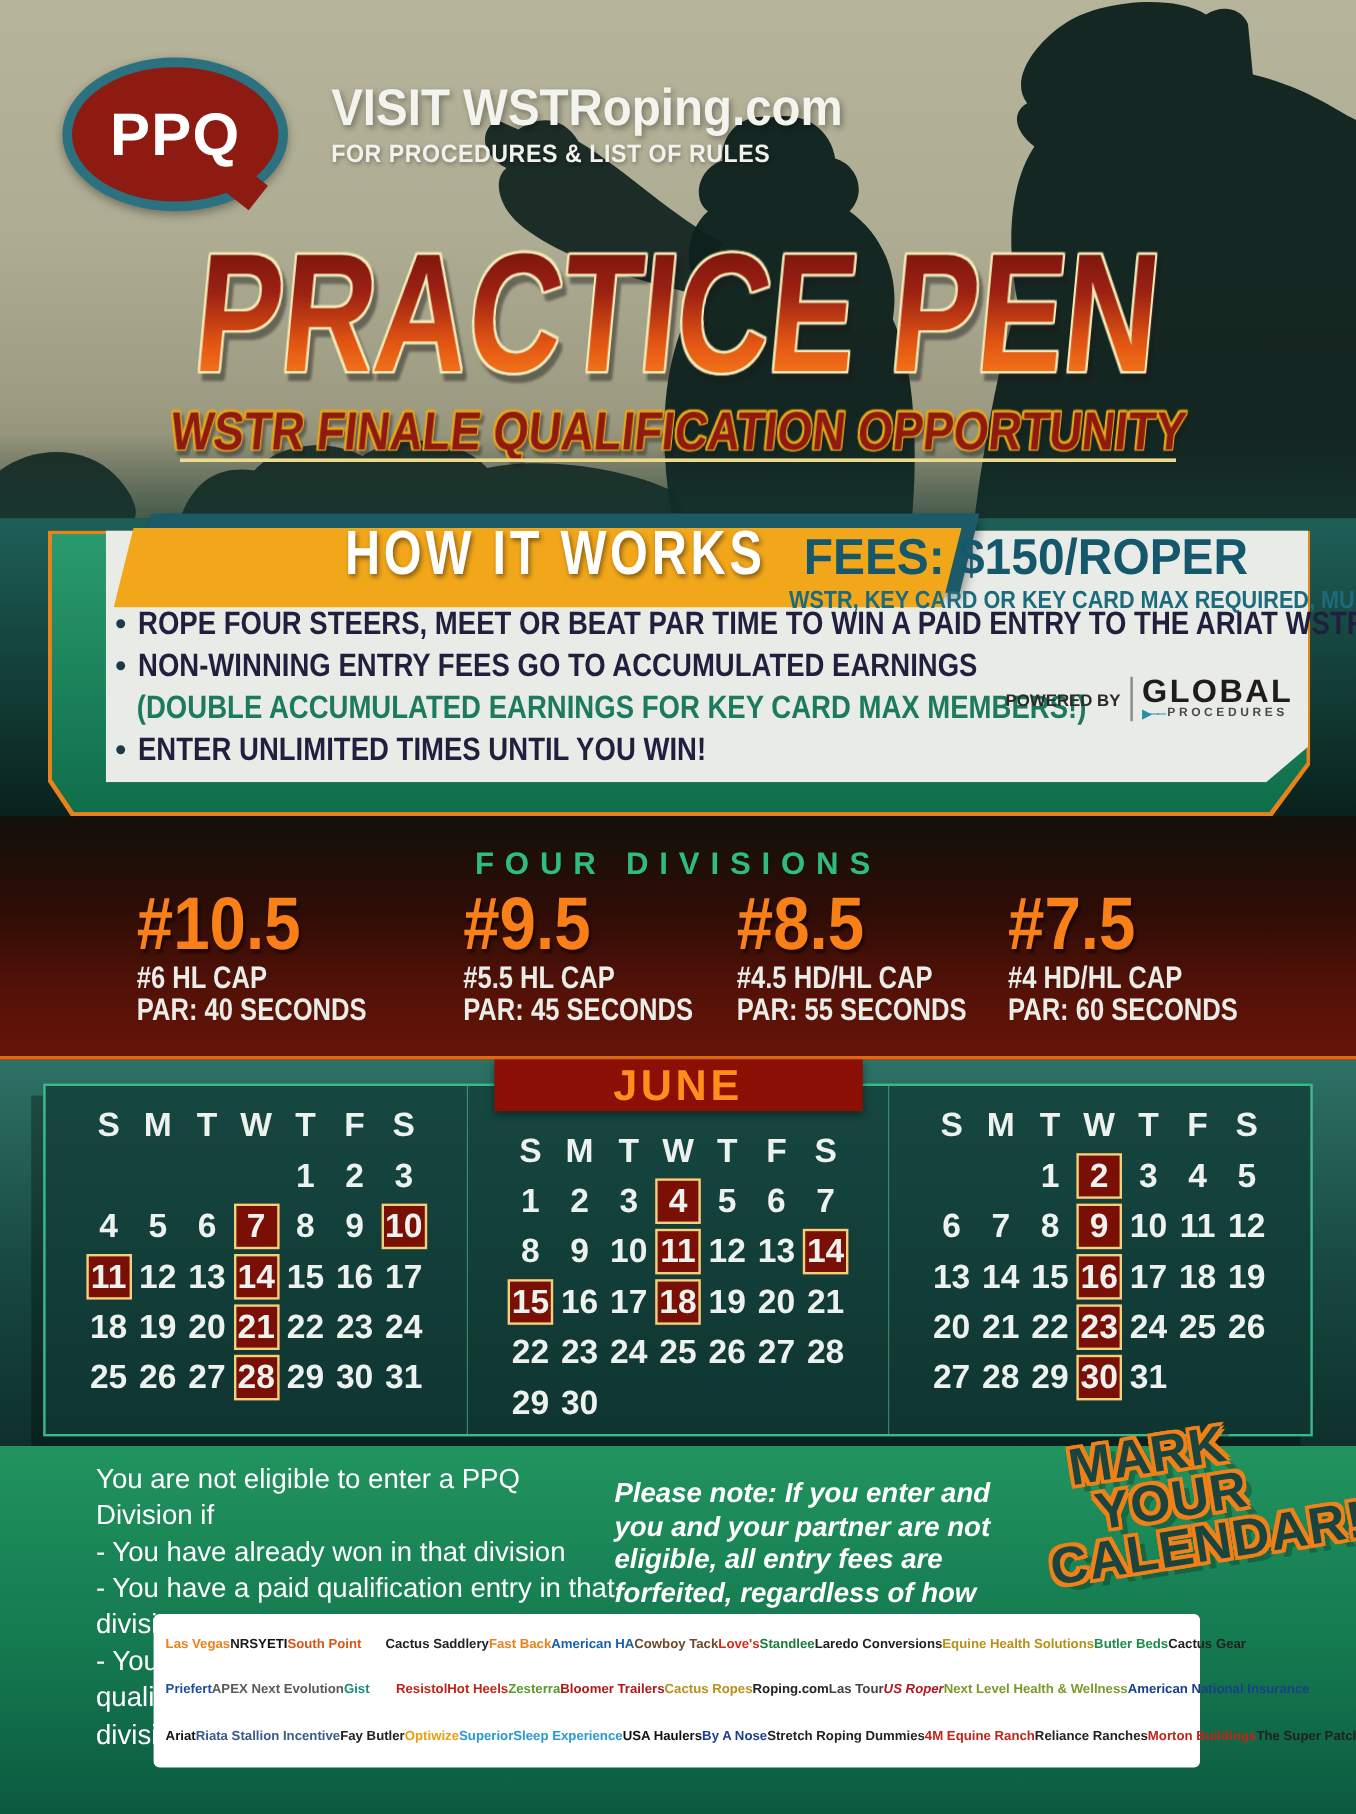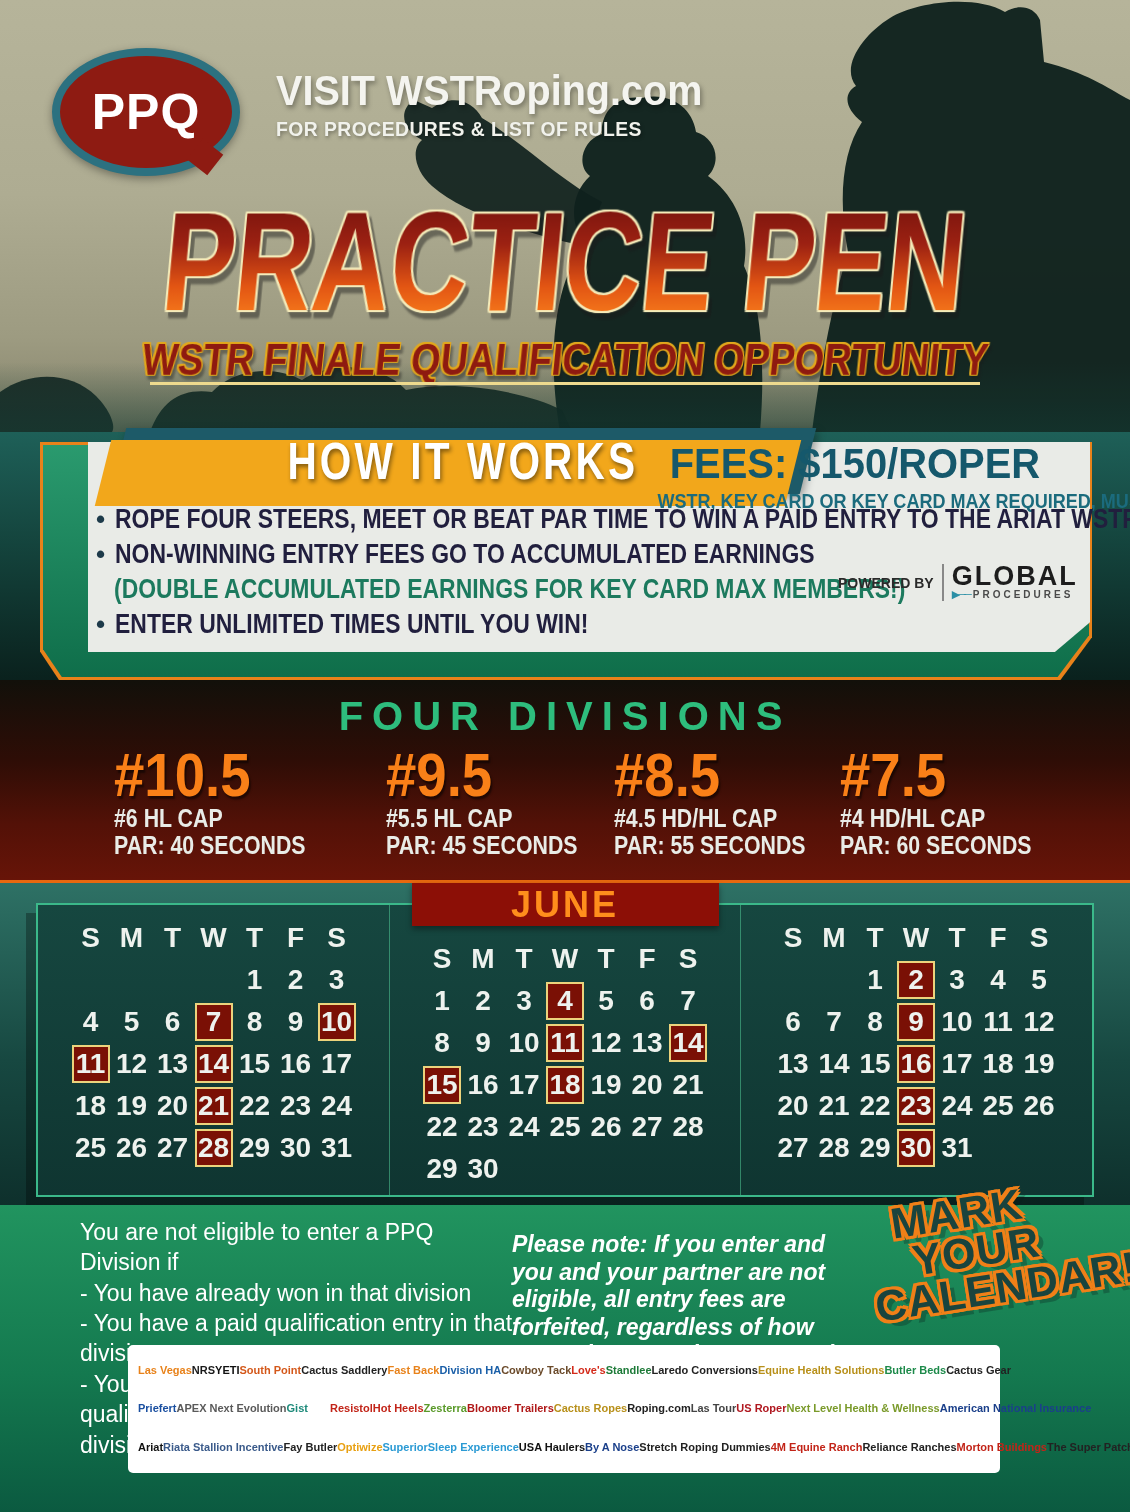--- a/index.html
+++ b/index.html
@@ -67,21 +67,21 @@
   .powered{position:absolute;left:838px;top:132px;display:flex;align-items:center;gap:8px;}
   .powered-label{color:#2a2a2a;font-size:14px;font-weight:700;white-space:nowrap;}
   .global-wrap{border-left:2px solid #888;padding-left:8px;}
   .global-brand{color:#1d1d1d;font-size:27px;font-weight:800;letter-spacing:2px;line-height:24px;}
   .global-sub-row{display:flex;align-items:center;gap:3px;}
   .global-arrow{color:#2a8fa6;font-size:11px;letter-spacing:-2px;}
   .global-sub{color:#4a4a4a;font-size:10px;font-weight:700;letter-spacing:3px;}
 
   
   .divisions{position:relative;height:200px;background:linear-gradient(180deg,#12100a 0%,#2e0d06 40%,#531107 72%,#671408 100%);}
-  .div-heading{padding-top:14px;text-align:center;color:#2ebd7d;font-size:40px;font-weight:600;letter-spacing:9px;}
+  .div-heading{padding-top:24px;text-align:center;color:#2ebd7d;font-size:26px;font-weight:600;letter-spacing:9px;}
   .div-row{display:flex;padding-left:114px;margin-top:6px;}
   .division:nth-child(1){width:272px;}
   .division:nth-child(2){width:228px;}
   .division:nth-child(3){width:226px;}
   .division:nth-child(4){width:250px;}
   .div-num{color:#f98018;font-size:62px;font-weight:900;line-height:60px;
            display:inline-block;transform:scaleX(.88);transform-origin:left;
            text-shadow:2px 3px 2px rgba(0,0,0,.5);}
   .div-cap{color:#e9ece7;font-size:26px;font-weight:700;line-height:27px;white-space:nowrap;
            display:block;transform:scaleX(.82);transform-origin:left;}
@@ -547,43 +547,43 @@
       <span>MARK</span>
       <span>YOUR</span>
       <span>CALENDAR!</span>
     </div>
     <div class="sponsors" id="sponsors">
         <div class="sp-row">
           <span class="sp" style="color: rgb(232, 130, 26);">Las Vegas</span>
           <span class="sp" style="color: rgb(26, 26, 26);">NRS</span>
           <span class="sp" style="color: rgb(17, 17, 17);">YETI</span>
           <span class="sp" style="color: rgb(212, 88, 26);">South Point</span>
-          <span class="sp" style="color: rgb(34, 34, 34);">Cactus Saddlery</span>
+          <span class="sp" style="color: rgb(34, 34, 34); margin-left: 20px;">Cactus Saddlery</span>
           <span class="sp" style="color: rgb(232, 130, 26);">Fast Back</span>
-          <span class="sp" style="color: rgb(26, 95, 168);">Division HA</span>
+          <span class="sp" style="color: rgb(26, 95, 168);">American HA</span>
           <span class="sp" style="color: rgb(107, 74, 42);">Cowboy Tack</span>
           <span class="sp" style="color: rgb(212, 42, 26);">Love's</span>
           <span class="sp" style="color: rgb(29, 122, 56);">Standlee</span>
           <span class="sp" style="color: rgb(34, 34, 34);">Laredo Conversions</span>
           <span class="sp" style="color: rgb(184, 144, 26);">Equine Health Solutions</span>
           <span class="sp" style="color: rgb(29, 138, 74);">Butler Beds</span>
           <span class="sp" style="color: rgb(34, 34, 34);">Cactus Gear</span>
         </div>
         <div class="sp-row">
           <span class="sp" style="color: rgb(26, 79, 160);">Priefert</span>
           <span class="sp" style="color: rgb(90, 90, 90);">APEX Next Evolution</span>
           <span class="sp" style="color: rgb(29, 138, 122);">Gist</span>
           <span class="sp" style="color: rgb(194, 36, 24); margin-left: 22px;">Resistol</span>
           <span class="sp" style="color: rgb(194, 36, 24);">Hot Heels</span>
           <span class="sp" style="color: rgb(90, 154, 42);">Zesterra</span>
           <span class="sp" style="color: rgb(176, 24, 24);">Bloomer Trailers</span>
           <span class="sp" style="color: rgb(184, 144, 26);">Cactus Ropes</span>
           <span class="sp" style="color: rgb(34, 34, 34);">Roping.com</span>
           <span class="sp" style="color: rgb(68, 68, 68);">Las Tour</span>
-          <span class="sp" style="color: rgb(176, 24, 32);">US Roper</span>
+          <span class="sp" style="color: rgb(176, 24, 32); font-style: italic;">US Roper</span>
           <span class="sp" style="color: rgb(122, 154, 42);">Next Level Health &amp; Wellness</span>
           <span class="sp" style="color: rgb(26, 63, 138);">American National Insurance</span>
         </div>
         <div class="sp-row">
           <span class="sp" style="color: rgb(17, 17, 17);">Ariat</span>
           <span class="sp" style="color: rgb(58, 90, 138);">Riata Stallion Incentive</span>
           <span class="sp" style="color: rgb(34, 34, 34);">Fay Butler</span>
           <span class="sp" style="color: rgb(232, 160, 18);">Optiwize</span>
           <span class="sp" style="color: rgb(42, 154, 212);">SuperiorSleep Experience</span>
           <span class="sp" style="color: rgb(17, 17, 17);">USA Haulers</span>

